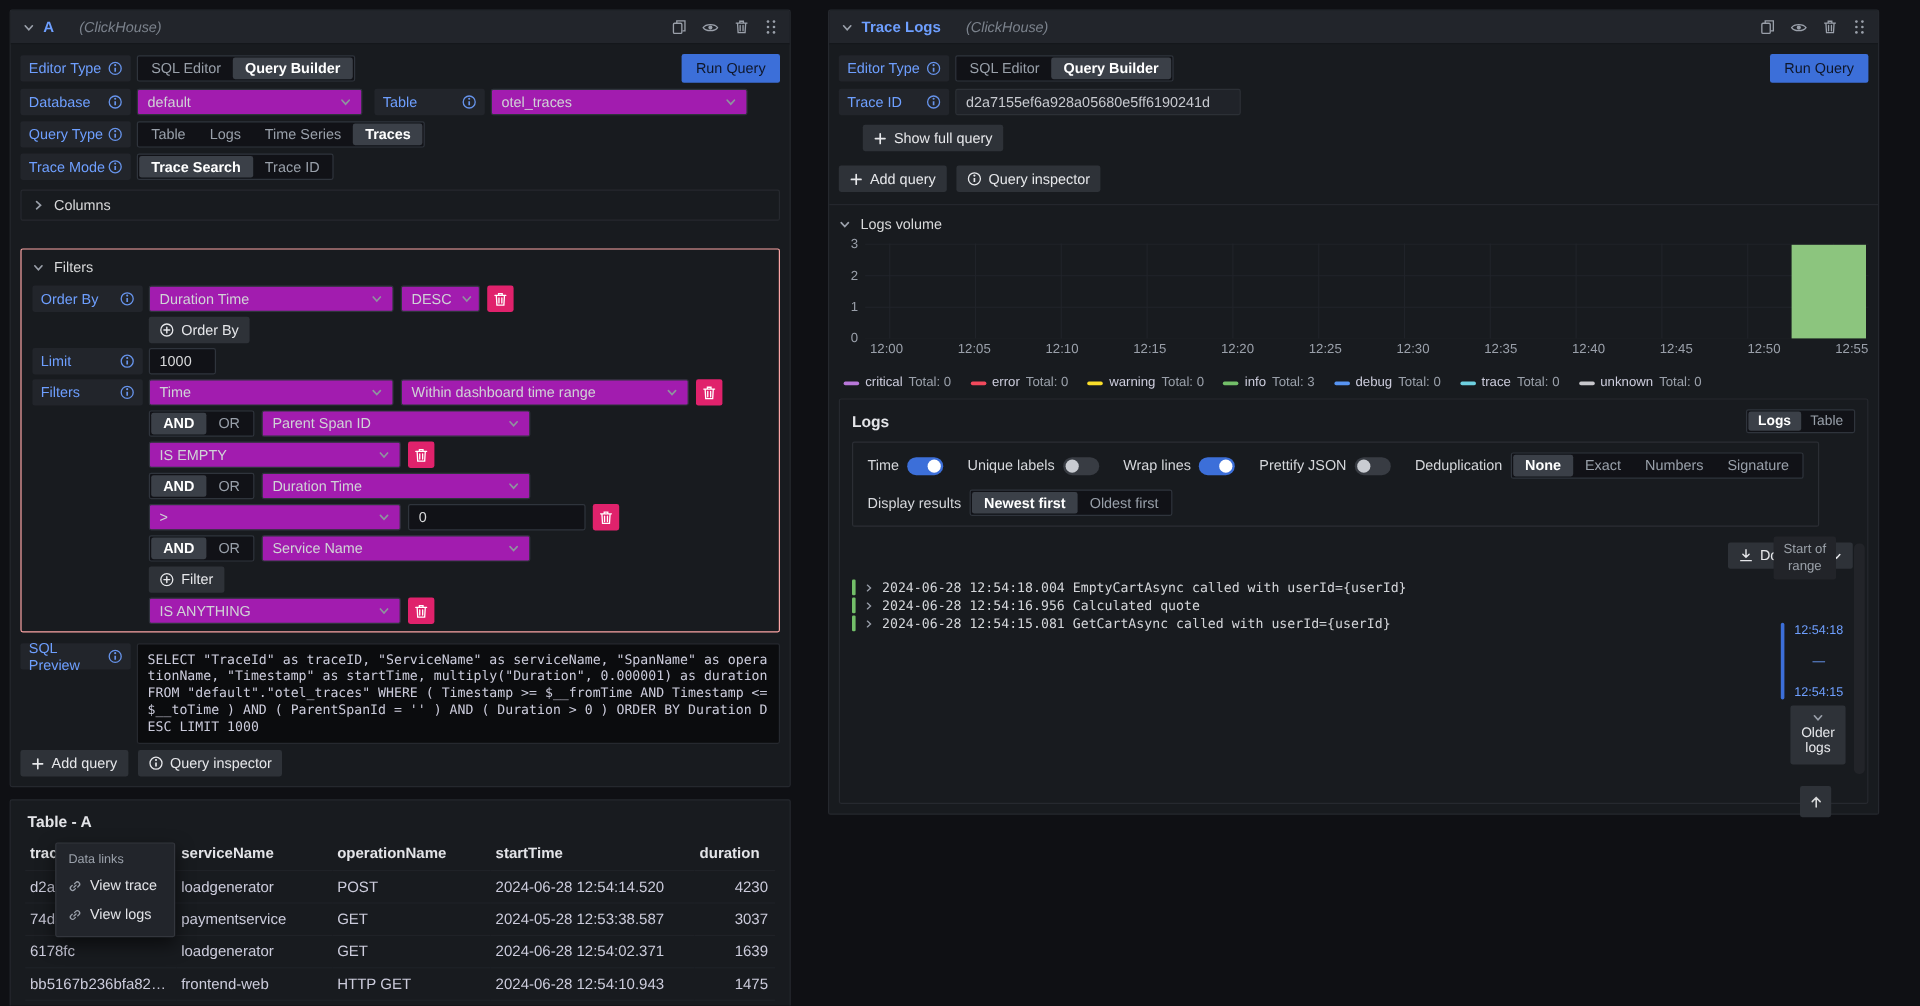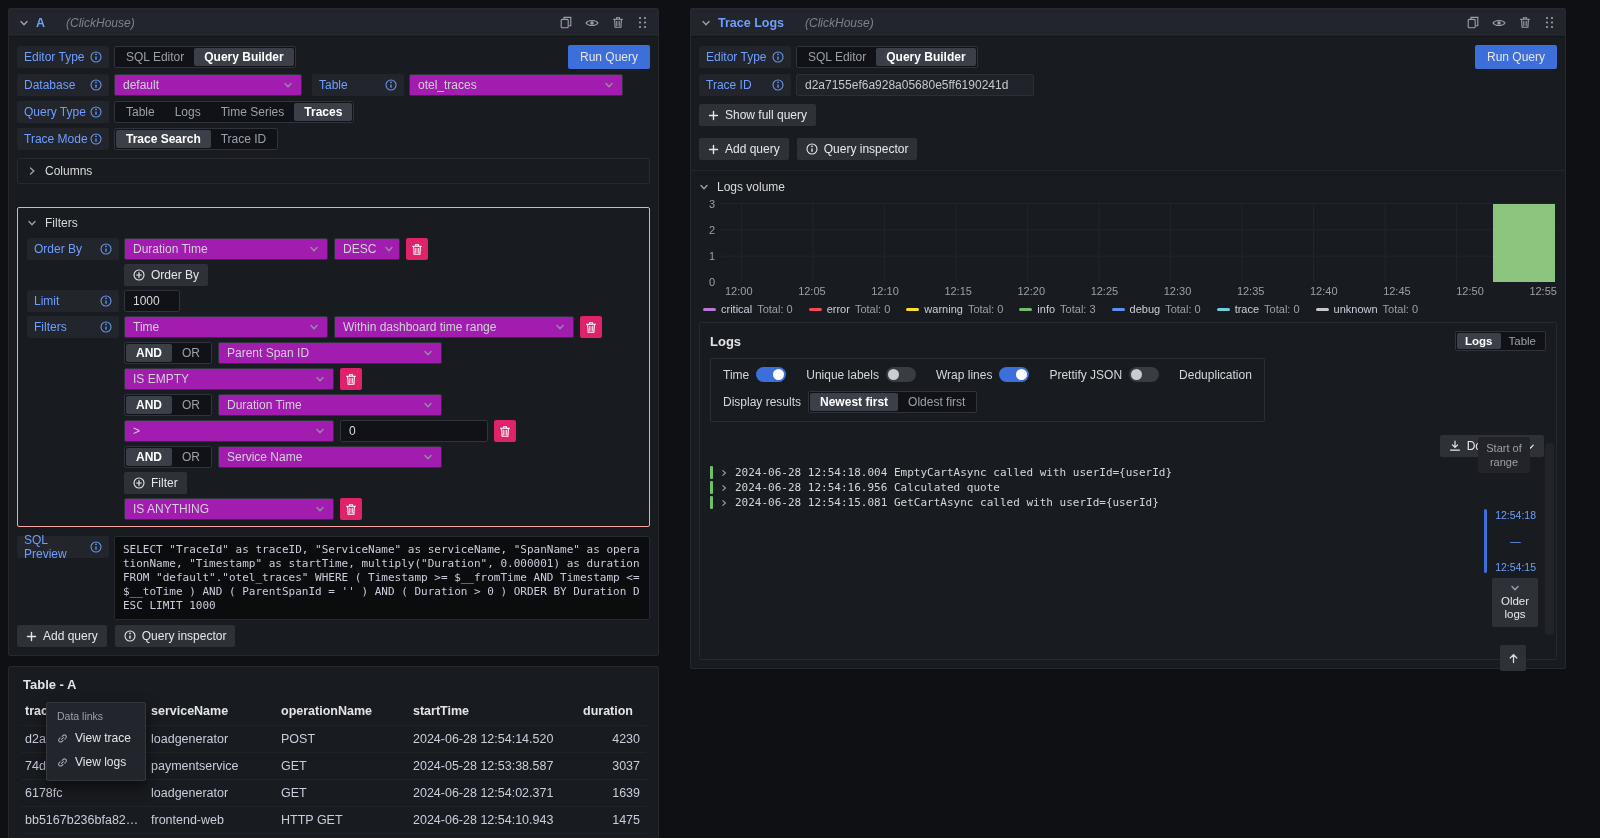--- a/index.html
+++ b/index.html
@@ -55,21 +55,21 @@
     display:flex; align-items:center; height:22px; padding:1px;
     background:#111217; border:1px solid #2f343c; border-radius:2px;
   }
   .seg .opt {
     height:18px; display:flex; align-items:center; padding:0 10px; border-radius:2px;
     font-size:12px; color:#99a0aa; cursor:pointer; white-space:nowrap;
   }
   .seg .opt.active { background:#3b4048; color:#ffffff; font-weight:700; }
 
   .btn-primary {
-    height:24px; padding:0 12px; background:#3c6fd9; color:#e5e5e5; border:none; border-radius:2px;
+    height:24px; padding:0 12px; background:#3c6fd9; color:#0f172a; border:none; border-radius:2px;
     font-size:12px; font-weight:500; font-family:inherit; cursor:pointer;
   }
   .btn-sec {
     display:inline-flex; align-items:center; gap:6px; height:22px; padding:0 9px;
     background:#2e3238; border:none; border-radius:2px; color:#e6e7ea;
     font-size:12px; font-weight:500; font-family:inherit; cursor:pointer; white-space:nowrap;
   }
   .btn-danger {
     width:22px; height:22px; min-width:22px; background:#e0226c; color:#fff; border:none;
     border-radius:2px; display:flex; align-items:center; justify-content:center;
@@ -127,21 +127,21 @@
   .lv-plot {
     flex:1; height:79px; position:relative;
     background-image:
       linear-gradient(to right, #202329 1px, transparent 1px),
       linear-gradient(to bottom, #202329 1px, transparent 1px);
     background-size:71.5px 26.33px; background-position:20px 0;
   }
   .lv-bar { position:absolute; right:2px; width:62px; top:1px; bottom:0; }
   .lv-x { display:flex; justify-content:space-between; padding:3px 0 0 26px;
     font-size:11px; color:#9aa0aa; }
-  .lv-legend { display:flex; align-items:center; gap:16px; margin-top:6px; padding-left:4px;
+  .lv-legend { display:flex; align-items:center; gap:16px; margin-top:16px; padding-left:4px;
     font-size:11px; }
   .lv-item { display:flex; align-items:center; gap:5px; }
   .sw { width:13px; height:3px; border-radius:2px; display:inline-block; }
   .lname { color:#ccccdc; cursor:pointer; }
   .ltot { color:#9aa0aa; }
 
   .logs-box { border:1px solid #26292f; border-radius:2px; margin-top:7px;
     height:338px; position:relative; padding:8px 10px; }
   .logs-title-row { display:flex; align-items:center; justify-content:space-between; }
   .logs-title { font-size:13px; font-weight:700; color:#e3e4e8; }
@@ -743,21 +743,21 @@
             <span>Trace ID</span>
             <span class="info">
                 <svg width="12" height="12" viewBox="0 0 12 12">
                   <use href="#i-info"></use>
                 </svg>
               </span>
           </div>
           <input class="inp w238" style="background: rgb(32, 35, 41); border-color: rgb(44, 48, 54); color: rgb(199, 201, 207);" value="d2a7155ef6a928a05680e5ff6190241d">
         </div>
 
-        <div class="frow" style="margin-top:8px;">
+        <div class="frow" style="margin-top:8px;margin-left:20px">
           <button class="btn-sec">
             <svg width="11" height="11" viewBox="0 0 11 11">
                 <use href="#i-plus"></use>
               </svg>
             <span>Show full query</span>
           </button>
         </div>
 
         <div class="frow gapbtn" style="margin-top:12px">
           <button class="btn-sec">
@@ -871,20 +871,26 @@
               <span class="ctrl-item">
                 <span class="ctrl-lbl">Wrap lines</span>
                 <span class="tog on"></span>
               </span>
               <span class="ctrl-item">
                 <span class="ctrl-lbl">Prettify JSON</span>
                 <span class="tog"></span>
               </span>
               <span class="ctrl-item">
                 <span class="ctrl-lbl">Deduplication</span>
+                <span class="seg">
+                  <span class="opt active">None</span>
+                  <span class="opt">Exact</span>
+                  <span class="opt">Numbers</span>
+                  <span class="opt">Signature</span>
+                </span>
               </span>
             </div>
             <div class="ctrl-row">
               <span class="ctrl-item">
                 <span class="ctrl-lbl">Display results</span>
                 <span class="seg">
                   <span class="opt active">Newest first</span>
                   <span class="opt">Oldest first</span>
                 </span>
               </span>

